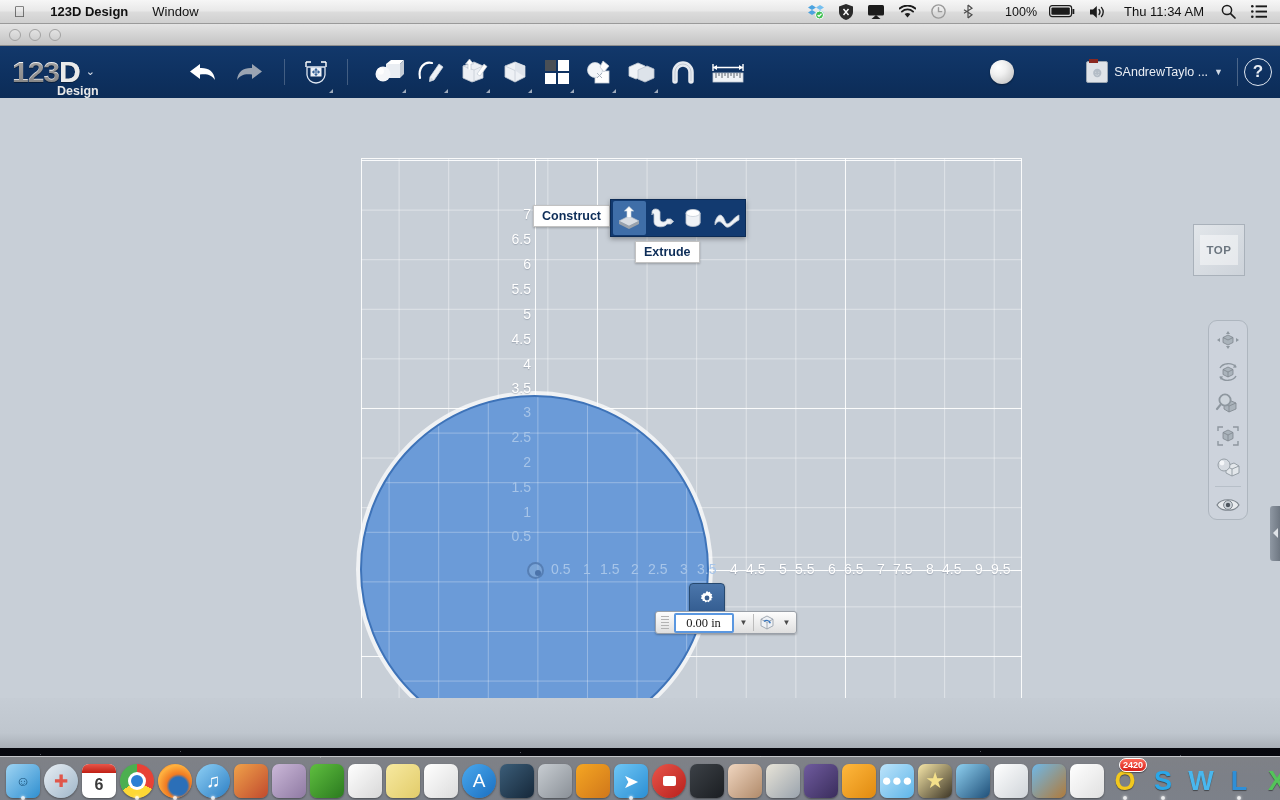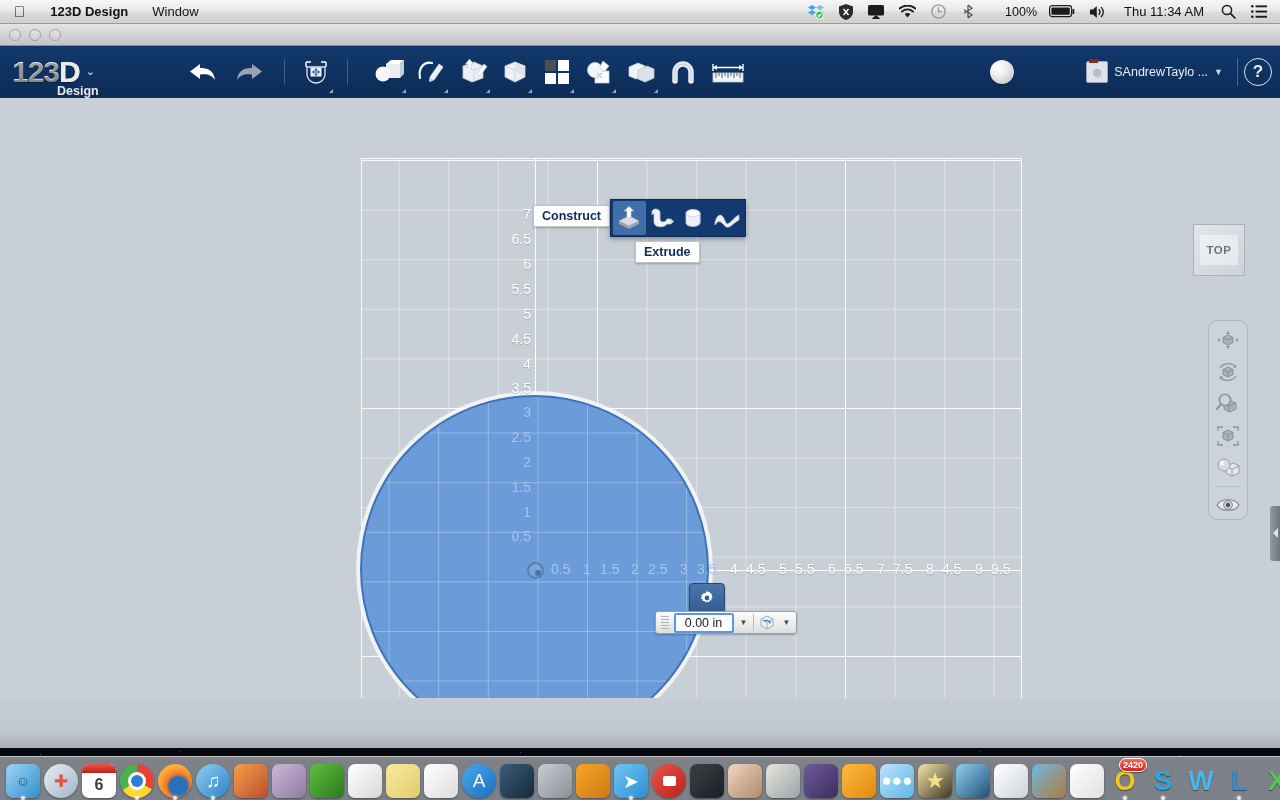--- a/index.html
+++ b/index.html
@@ -175,21 +175,21 @@
     background:linear-gradient(to bottom,#fdfdfd,#dfdfdf);
     border:1px solid #9aa0a8; border-radius:3px;
     box-shadow:0 1px 2px rgba(0,0,0,.25);
     padding:0 3px; gap:3px;
   }
   .drag-dots { width:12px; height:17px; display:flex; flex-direction:column; justify-content:center; gap:2px; align-items:center;}
   .drag-dots i { display:block; width:8px; height:1px; background:#b3b3b3; }
   .num-field {
     background:#ffffff; border:2px solid #5a97e0; border-radius:2px;
     font-size:12.5px; color:#1a1a1a; padding:1px 7px 1px 6px; min-width:60px;
-    text-align:center; line-height:14px;
+    text-align:center; line-height:14px;font-family:Liberation Serif, serif;
   }
   .mini-caret { width:13px; text-align:center; font-size:8px; color:#4a4a4a; }
   .flip-icon {
     width:20px;height:18px;display:flex;align-items:center;justify-content:center;
   }
   .vb-sep { width:1px;height:17px;background:#bcbcbc; }
 
   
   .viewcube {
     position:absolute; left:1193px; top:126px; width:52px; height:52px;

